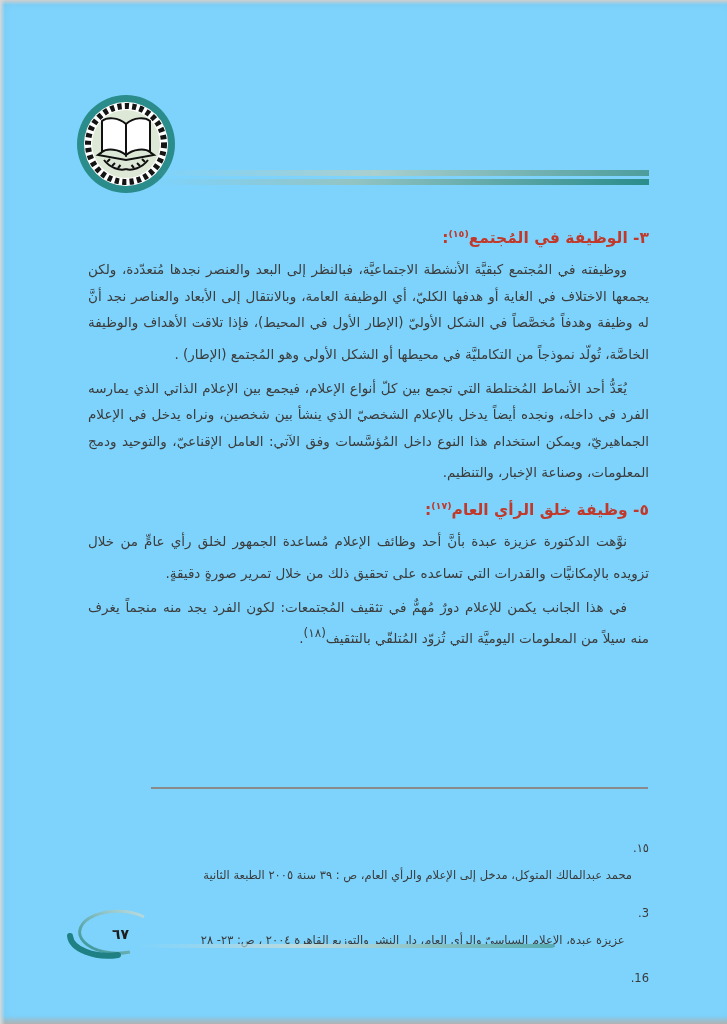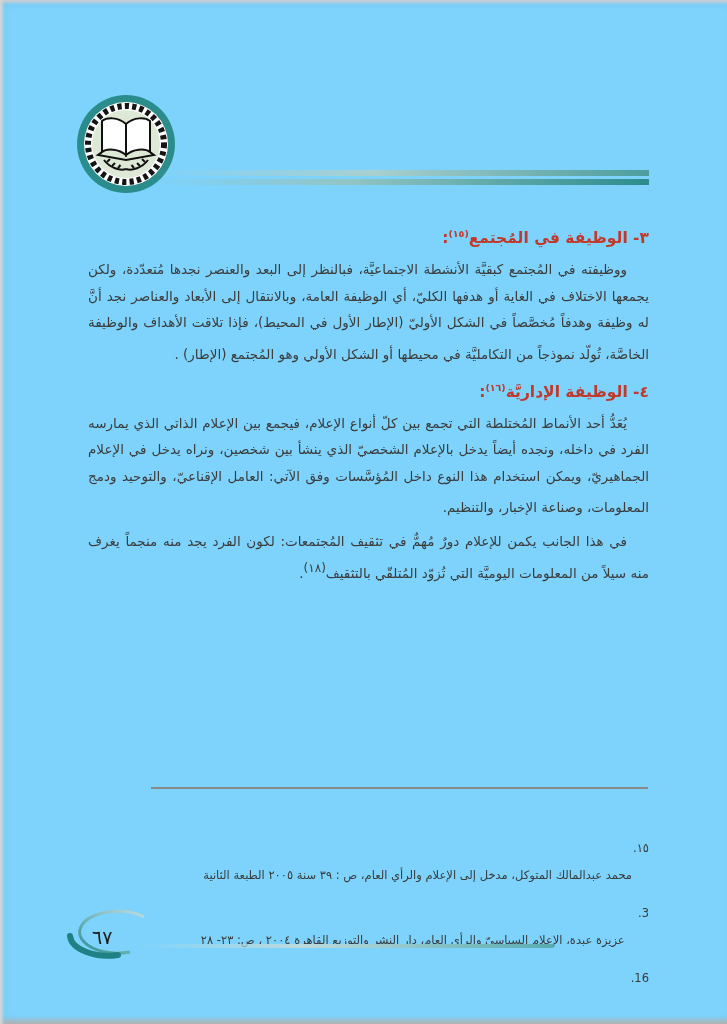--- a/index.html
+++ b/index.html
@@ -67,22 +67,22 @@
   .footnote{
     display:flex;flex-direction:row;gap:6px;
     font-size:11.5px;line-height:27px;color:#3a3a3a;
     justify-content:flex-start;
   }
   .fn-num{white-space:nowrap;margin-top:38px;}
 
   
   .swoosh{position:absolute;left:60px;top:906px;width:92px;height:58px;}
   .page-number{
-    position:absolute;left:92px;top:926px;
-    font-size:19px;color:#1d1d1d;font-weight:normal;
+    position:absolute;left:112px;top:926px;
+    font-size:14px;color:#1d1d1d;font-weight:bold;
   }
   .footer-line{
     position:absolute;top:944px;left:136px;width:418px;height:4px;
     background:linear-gradient(to right, rgba(198,226,226,0), #bcdadd 40%, #58acb1);
     border-radius:2px;
   }
 </style>
 </head>
 <body>
 
@@ -112,23 +112,24 @@
   </div>
 
   <div class="bar bar-top"></div>
   <div class="bar bar-bottom"></div>
 
   <div class="content">
 
     <h2 class="section-heading"><span>٣- الوظيفة في المُجتمع</span><sup>(١٥)</sup><span>:</span></h2>
     <p class="section-body"><span>ووظيفته في المُجتمع كبقيَّة الأنشطة الاجتماعيَّة، فبالنظر إلى البعد والعنصر نجدها مُتعدّدة، ولكن يجمعها الاختلاف في الغاية أو هدفها الكليّ، أي الوظيفة العامة، وبالانتقال إلى الأبعاد والعناصر نجد أنَّ له وظيفة وهدفاً مُخصَّصاً في الشكل الأوليّ (الإطار الأول في المحيط)، فإذا تلاقت الأهداف والوظيفة الخاصَّة، تُولّد نموذجاً من التكامليَّة في محيطها أو الشكل الأولي وهو المُجتمع (الإطار) .</span><sup></sup><span></span></p>
 
-    <h2 class="section-heading"><span>٤- الوظيفة الإداريَّة</span><sup>(١٦)</sup><span>:</span></h2>
     <p class="section-body"><span>يُعَدُّ أحد الأنماط المُختلطة التي تجمع بين كلّ أنواع الإعلام، فيجمع بين الإعلام الذاتي الذي يمارسه الفرد في داخله، ونجده أيضاً يدخل بالإعلام الشخصيّ الذي ينشأ بين شخصين، ونراه يدخل في الإعلام الجماهيريّ، ويمكن استخدام هذا النوع داخل المُؤسَّسات وفق الآتي: العامل الإقناعيّ، والتوحيد ودمج المعلومات، وصناعة الإخبار، والتنظيم.</span><sup></sup><span></span></p>
 
+    <h2 class="section-heading"><span>٥- وظيفة خلق الرأي العام</span><sup>(١٧)</sup><span>:</span></h2>
+    <p class="section-body"><span>نوَّهت الدكتورة عزيزة عبدة بأنَّ أحد وظائف الإعلام مُساعدة الجمهور لخلق رأي عامٍّ من خلال تزويده بالإمكانيَّات والقدرات التي تساعده على تحقيق ذلك من خلال تمرير صورةٍ دقيقةٍ.</span><sup></sup><span></span></p>
 
     <p class="section-body"><span>في هذا الجانب يكمن للإعلام دورٌ مُهمٌّ في تثقيف المُجتمعات: لكون الفرد يجد منه منجماً يغرف منه سيلاً من المعلومات اليوميَّة التي تُزوّد المُتلقّي بالتثقيف</span><sup>(١٨)</sup><span>.</span></p>
 
   </div>
 
   <div class="fn-separator"></div>
   <div class="footnotes">
     <div class="footnote">
         <span class="fn-num">١٥.</span>
       </div>

